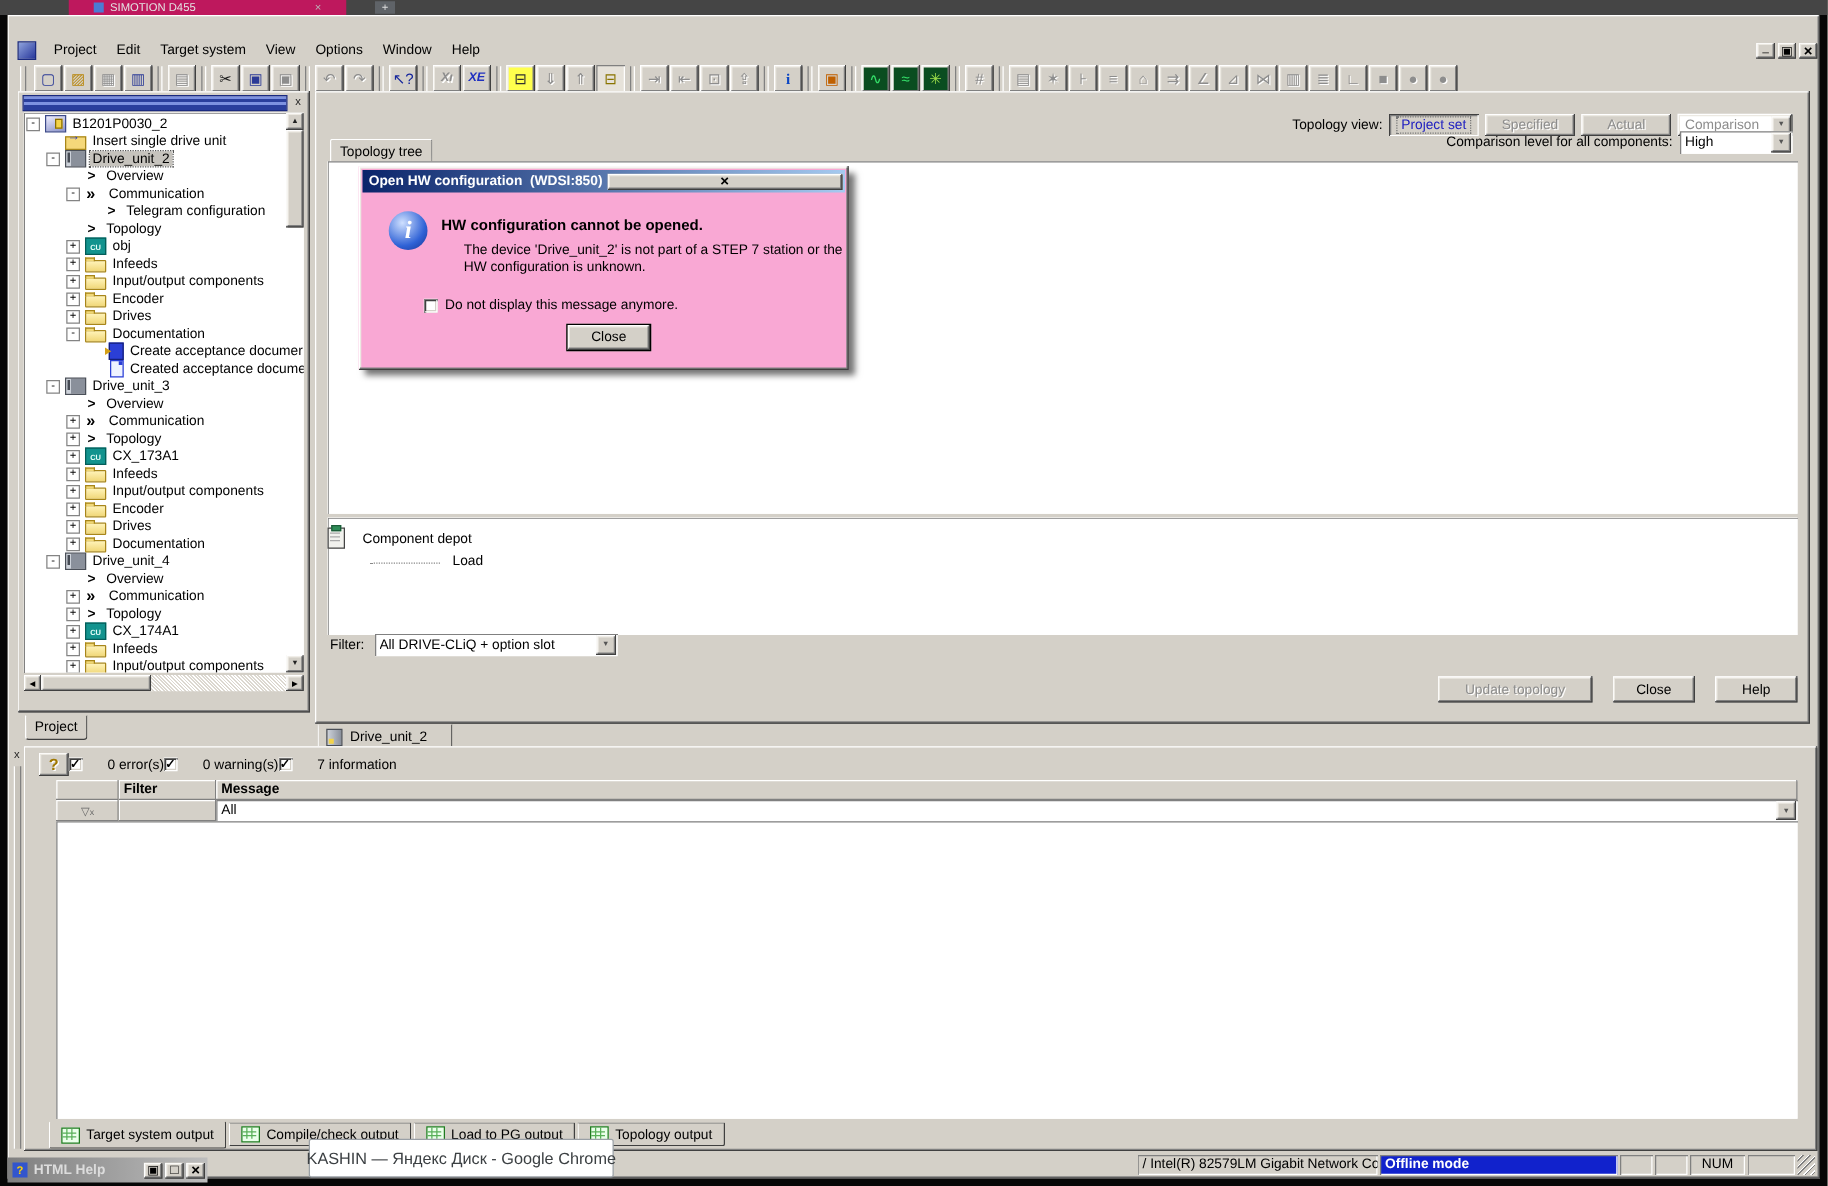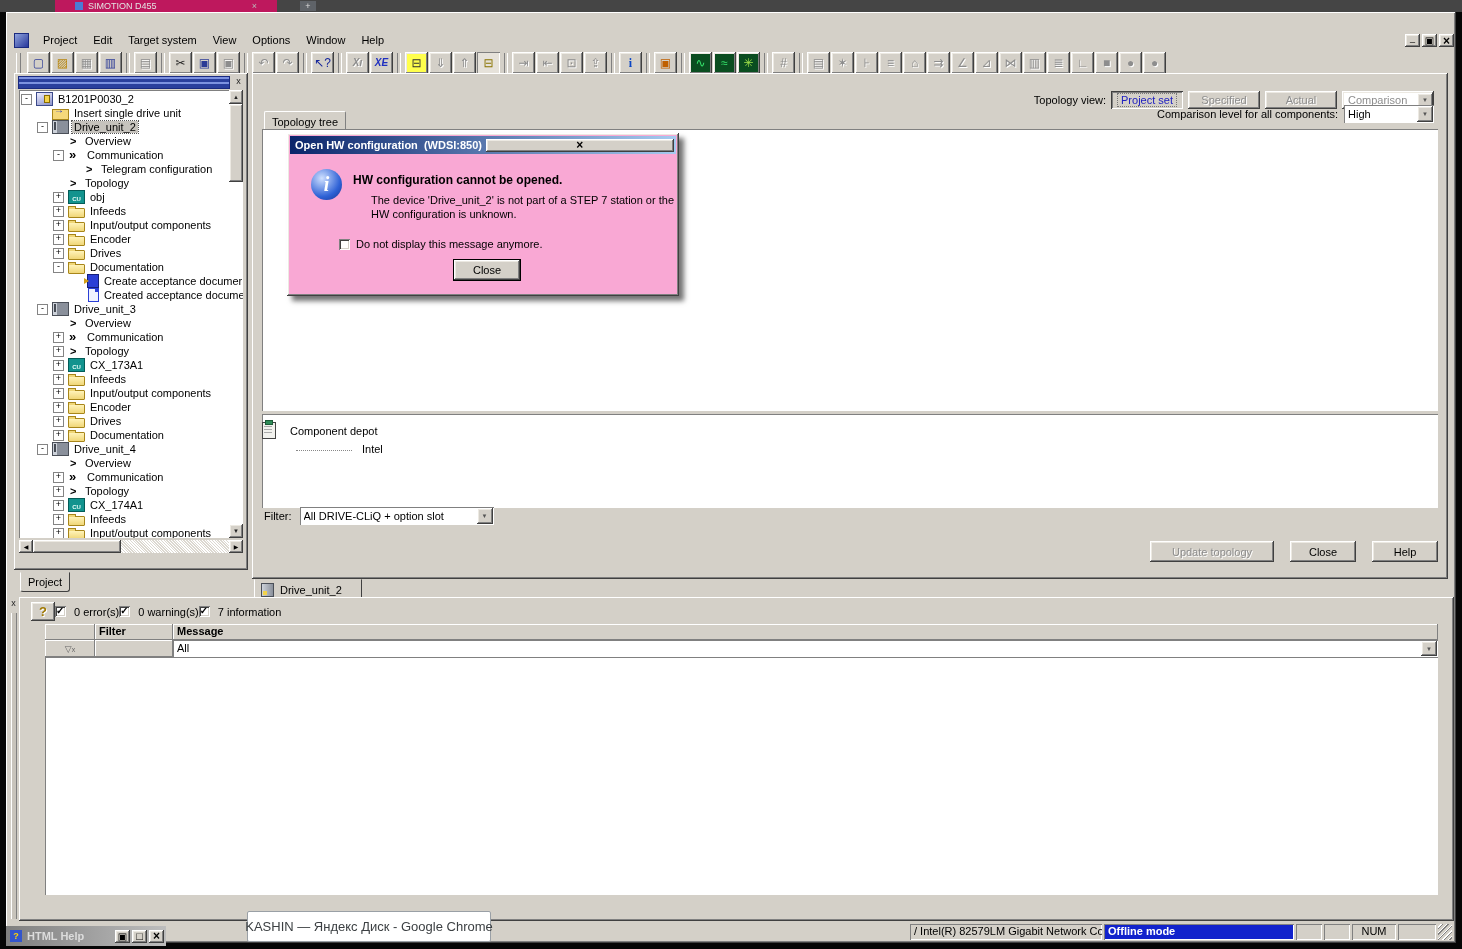--- a/index.html
+++ b/index.html
@@ -147,21 +147,21 @@
           display:flex;align-items:center;justify-content:center}
   
   #out-grab{position:absolute;left:2px;top:585px;width:11px;height:324px;display:flex;flex-direction:column;align-items:center;padding-top:2px;background:#d4d0c8}
   .mini-x{font-size:9px;line-height:9px;color:#222}
   .vgrip{margin-top:5px;flex:1;width:4px;border-left:1px solid #fff;border-right:1px solid #808080;background:#c8c4bc;margin-bottom:4px}
   #output{position:absolute;left:13px;top:585px;right:2px;height:324px;background:#d4d0c8}
   .out-head{position:absolute;left:12px;top:5px;display:flex;align-items:center}
   .help-btn{width:24px;height:19px;display:flex;align-items:center;justify-content:center;
             color:#a07800;font-weight:bold;font-size:13px;text-shadow:1px 1px 0 #fff}
   .chk{display:flex;align-items:center}
-  .chk .lbl{margin-left:8px}
+  .chk .lbl{margin-left:20px}
   #tbl{position:absolute;left:26px;right:16px;top:27px}
   .thead{display:flex;height:16px}
   .hcell{box-shadow:inset -1px -1px 0 #808080,inset 1px 1px 0 #fff;background:#d4d0c8;font-weight:bold;padding:1px 4px;box-sizing:border-box}
   .hc0{width:50px}.hc1{width:78px}.hc2{flex:1}
   .tfilter{display:flex;height:17px;position:relative}
   .fcell{box-shadow:inset -1px -1px 0 #808080,inset 1px 1px 0 #fff;background:#d4d0c8;box-sizing:border-box}
   .fc0{width:50px;display:flex;align-items:center;justify-content:center}
   .fc1{width:78px}
   .fc2{flex:1;background:#fff;box-shadow:inset 1px 1px 0 #808080,inset -1px -1px 0 #fff;padding:2px 4px;box-sizing:border-box}
   .funnel{color:#666;font-size:9px}
@@ -730,21 +730,21 @@
     </div>
     <div id="ttab">Topology tree</div>
     <div id="bigbox" class="bevel-in-lite"></div>
     <div id="depotbox" class="bevel-in-lite">
       <div class="depot-row1">
         <span class="clip"></span>
         <span>Component depot</span>
       </div>
       <div class="depot-row2">
         <span class="dots"></span>
-        <span>Intel</span>
+        <span>Load</span>
       </div>
     </div>
     <div class="filter-row">
       <span>Filter:</span>
       <span class="combo bevel-in-lite" style="width:190px">
         <span class="cval">All DRIVE-CLiQ + option slot</span>
         <span class="arr bevel-btn"></span>
       </span>
     </div>
     <div class="btn-row">
@@ -809,20 +809,42 @@
             <span class="funnel">▽<i>x</i></span>
           </span>
         <span class="fcell fc1"></span>
         <span class="fc2">All</span>
         <span class="fdrop bevel-btn">
             <span class="arr" style="display:flex"></span>
           </span>
       </div>
     </div>
     <div id="out-white" class="bevel-in-lite"></div>
+    <div class="out-tabs">
+
+        <span class="otab active">
+          <span class="grid-ic"></span>
+          <span>Target system output</span>
+        </span>
+
+        <span class="otab">
+          <span class="grid-ic"></span>
+          <span>Compile/check output</span>
+        </span>
+
+        <span class="otab">
+          <span class="grid-ic"></span>
+          <span>Load to PG output</span>
+        </span>
+
+        <span class="otab">
+          <span class="grid-ic"></span>
+          <span>Topology output</span>
+        </span>
+      </div>
   </div>
 
   <div id="statusbar">
     <span class="scell sp"></span>
     <span class="scell net">/ Intel(R) 82579LM Gigabit Network Connec</span>
     <span class="scell offline">Offline mode</span>
     <span class="scell sc-sm"></span>
     <span class="scell sc-sm"></span>
     <span class="scell num">NUM</span>
     <span class="scell sc-end"></span>

